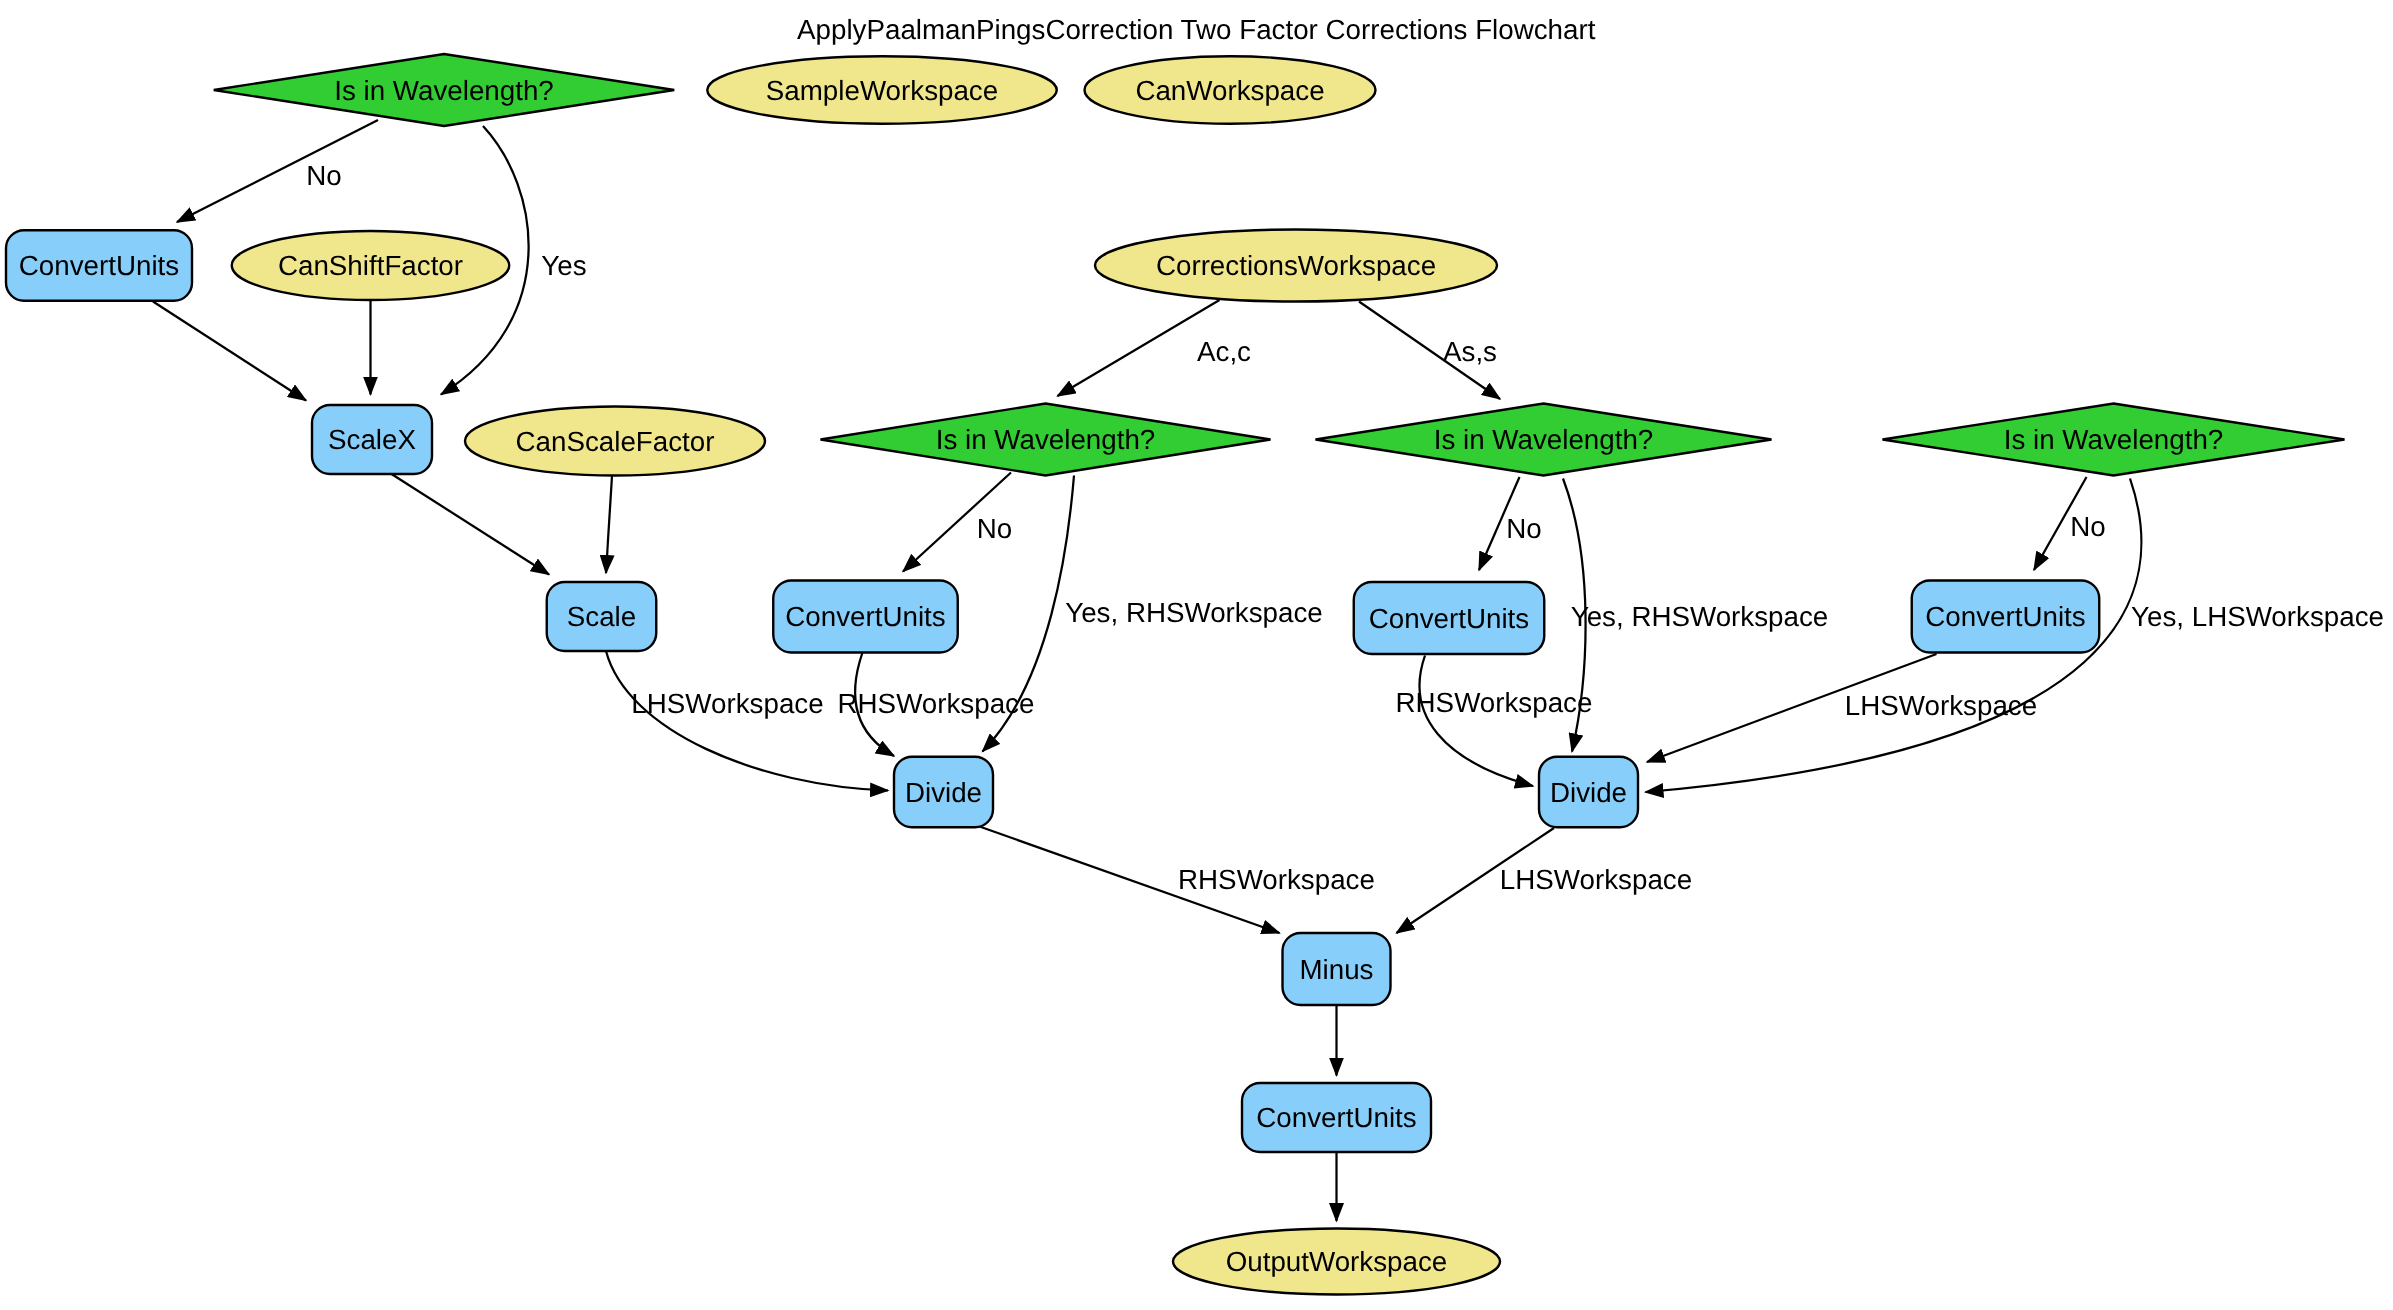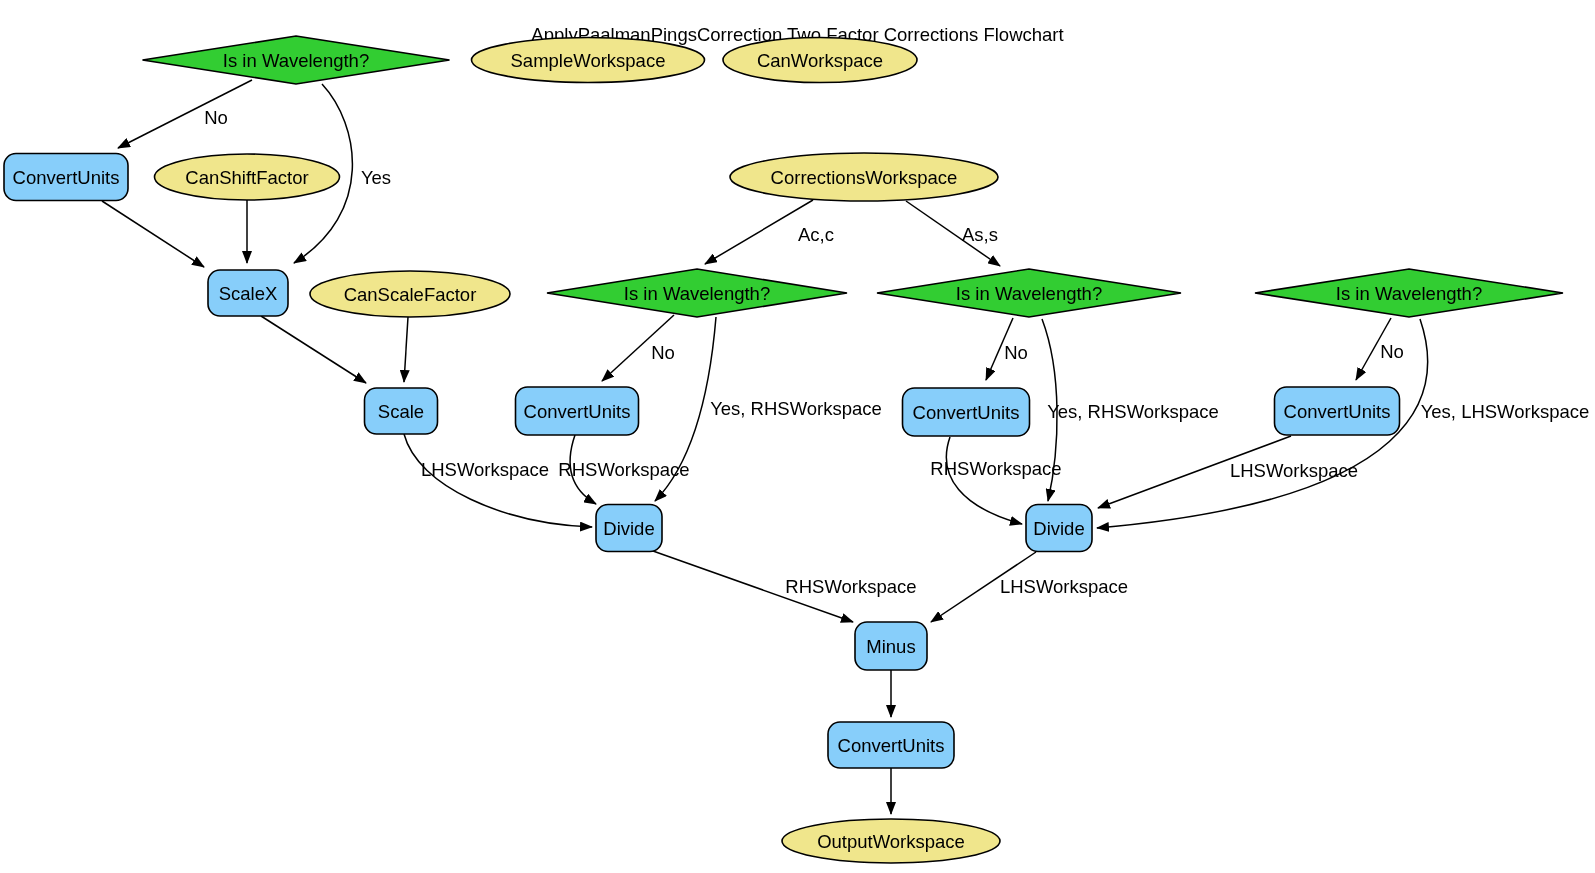--- a/index.html
+++ b/index.html
@@ -6,21 +6,21 @@
   .canvas {
     position: relative;
     width: 1595px;
     height: 873px;
     background: #ffffff;
     font-family: "Liberation Sans", sans-serif;
     overflow: hidden;
   }
   .title {
     position: absolute;
-    top: 24px;
+    top: 9px;
     left: 0;
     width: 1595px;
     text-align: center;
     font-size: 18.5px;
     color: #000000;
     white-space: nowrap;
   }
   svg { position: absolute; top: 0; left: 0; }
   .edge { stroke: #000000; stroke-width: 1.5; fill: none; }
   text.node-label, text.edge-label {

